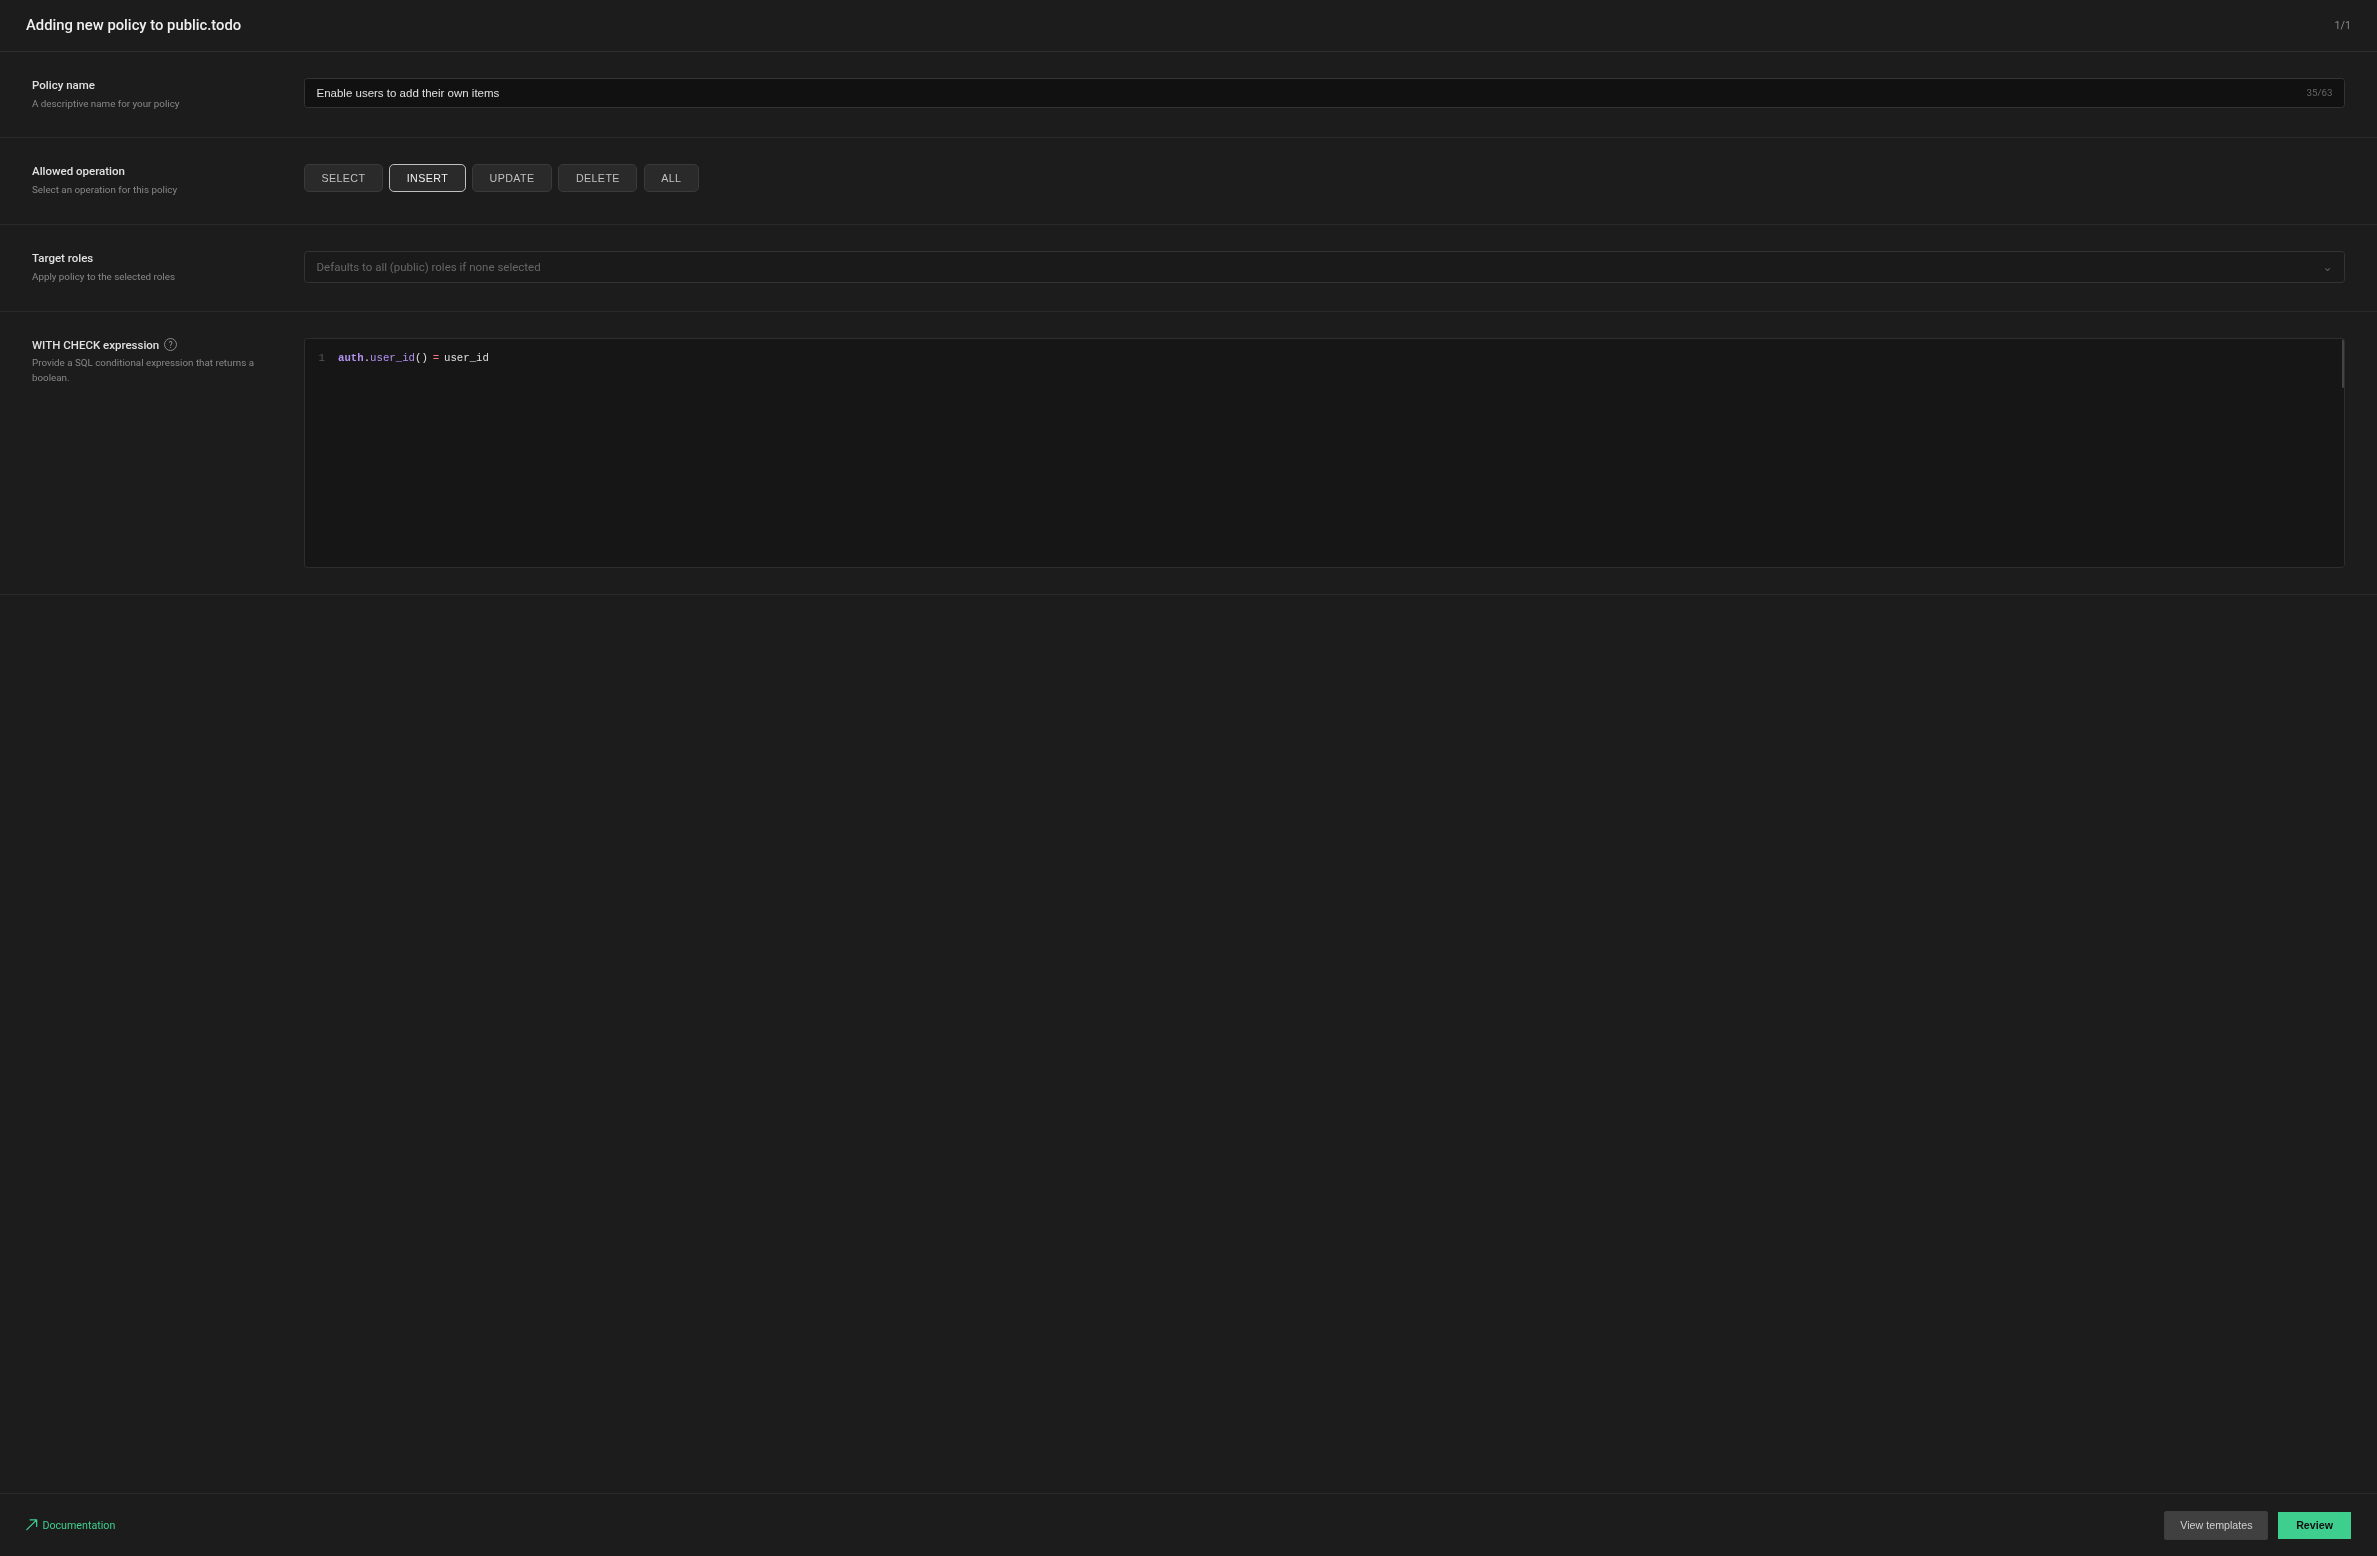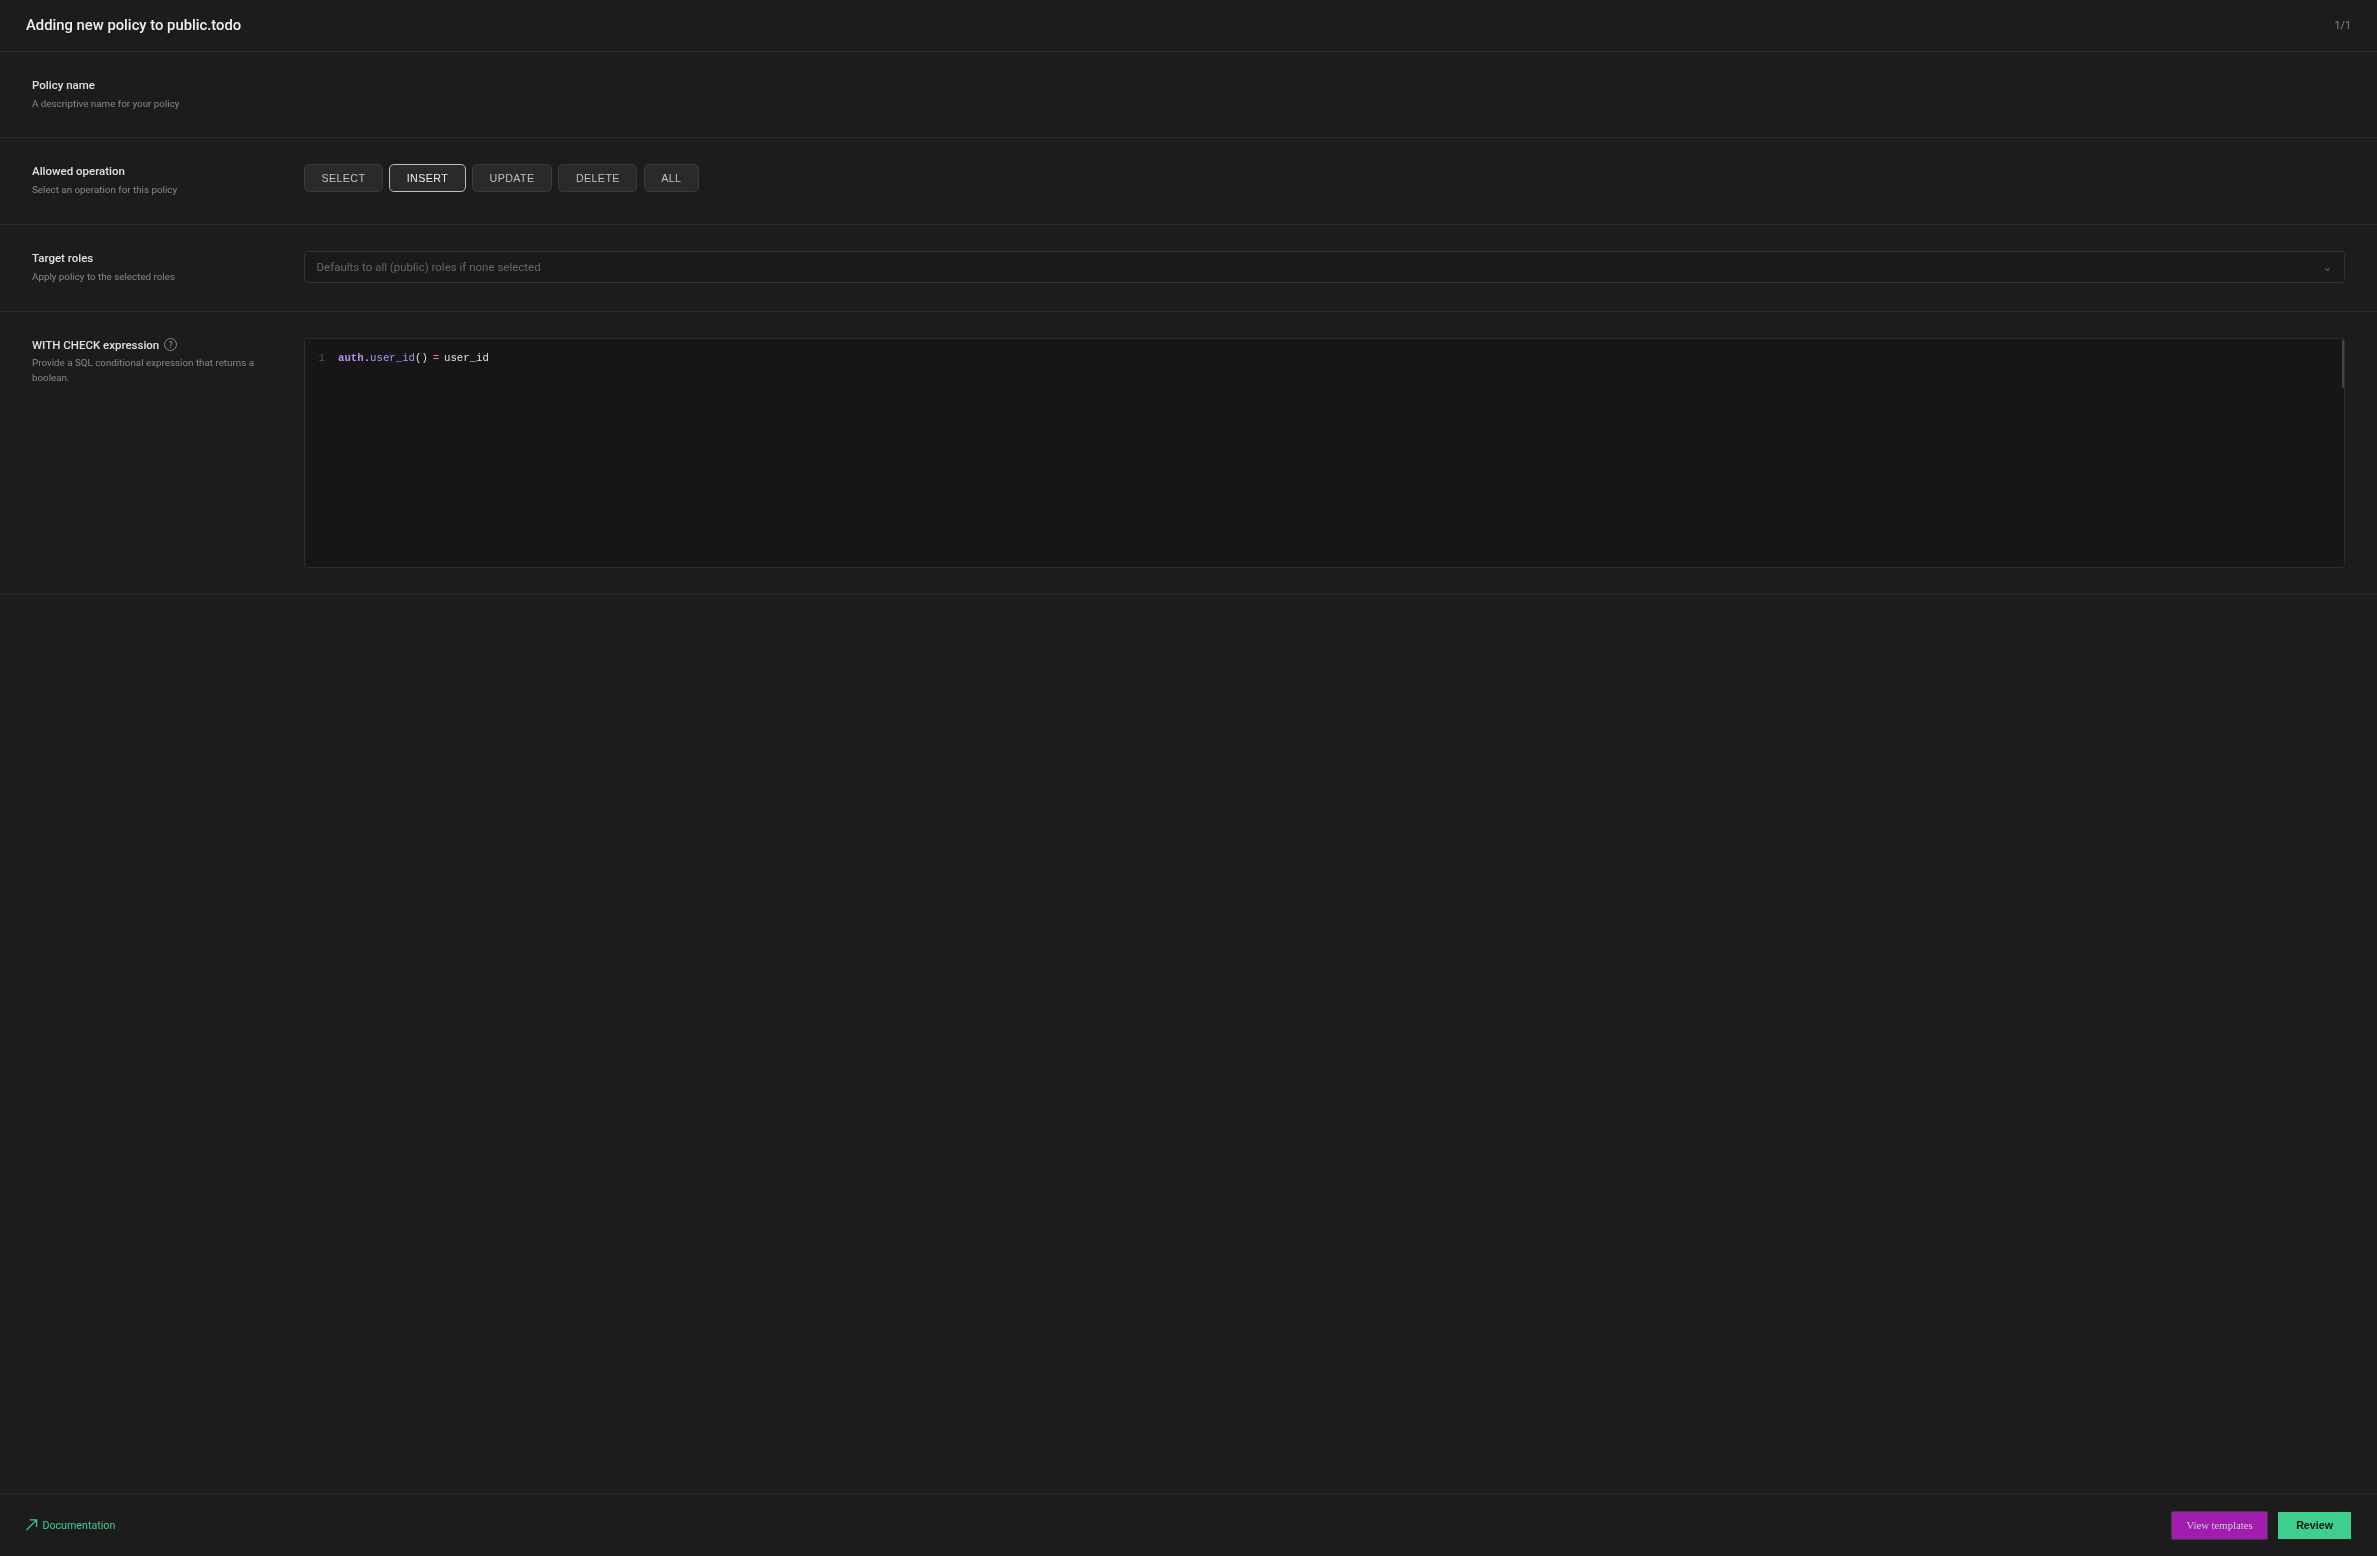--- a/index.html
+++ b/index.html
@@ -254,29 +254,28 @@
       color: #3ecf8e;
     }
 
     .footer-right {
       display: flex;
       align-items: center;
       gap: 9.8px;
     }
 
     .btn-view-templates {
-      background-color: #a21caf;
+      background-color: #404040;
       border: 0.8px solid #3e3e3e;
       border-radius: 2px;
       color: #d0d0d0;
       font-size: 10.7px;
       padding: 7.4px 14.8px;
       cursor: pointer;
       transition: background-color 0.15s;
-      font-family: Liberation Serif, serif;
     }
 
     .btn-review {
       background-color: #3ecf8e;
       border: none;
       border-radius: 0;
       color: #111;
       font-size: 10.7px;
       font-weight: 600;
       padding: 7.4px 18px;
@@ -291,20 +290,26 @@
 
   <div class="header">
     <span class="header-title">Adding new policy to public.todo</span>
     <span class="header-step">1/1</span>
   </div>
 
   <div class="form-section">
     <div class="form-label-col">
       <div class="form-label-title">Policy name</div>
       <div class="form-label-desc">A descriptive name for your policy</div>
+    </div>
+    <div class="form-control-col">
+      <div class="policy-name-input-wrapper">
+        <input class="policy-name-input" type="text" value="Enable users to add their own items" style="">
+        <span class="policy-name-char-count">35/63</span>
+      </div>
     </div>
   </div>
 
   <div class="form-section">
     <div class="form-label-col">
       <div class="form-label-title">Allowed operation</div>
       <div class="form-label-desc">Select an operation for this policy</div>
     </div>
     <div class="form-control-col">
       <div class="operation-buttons">

